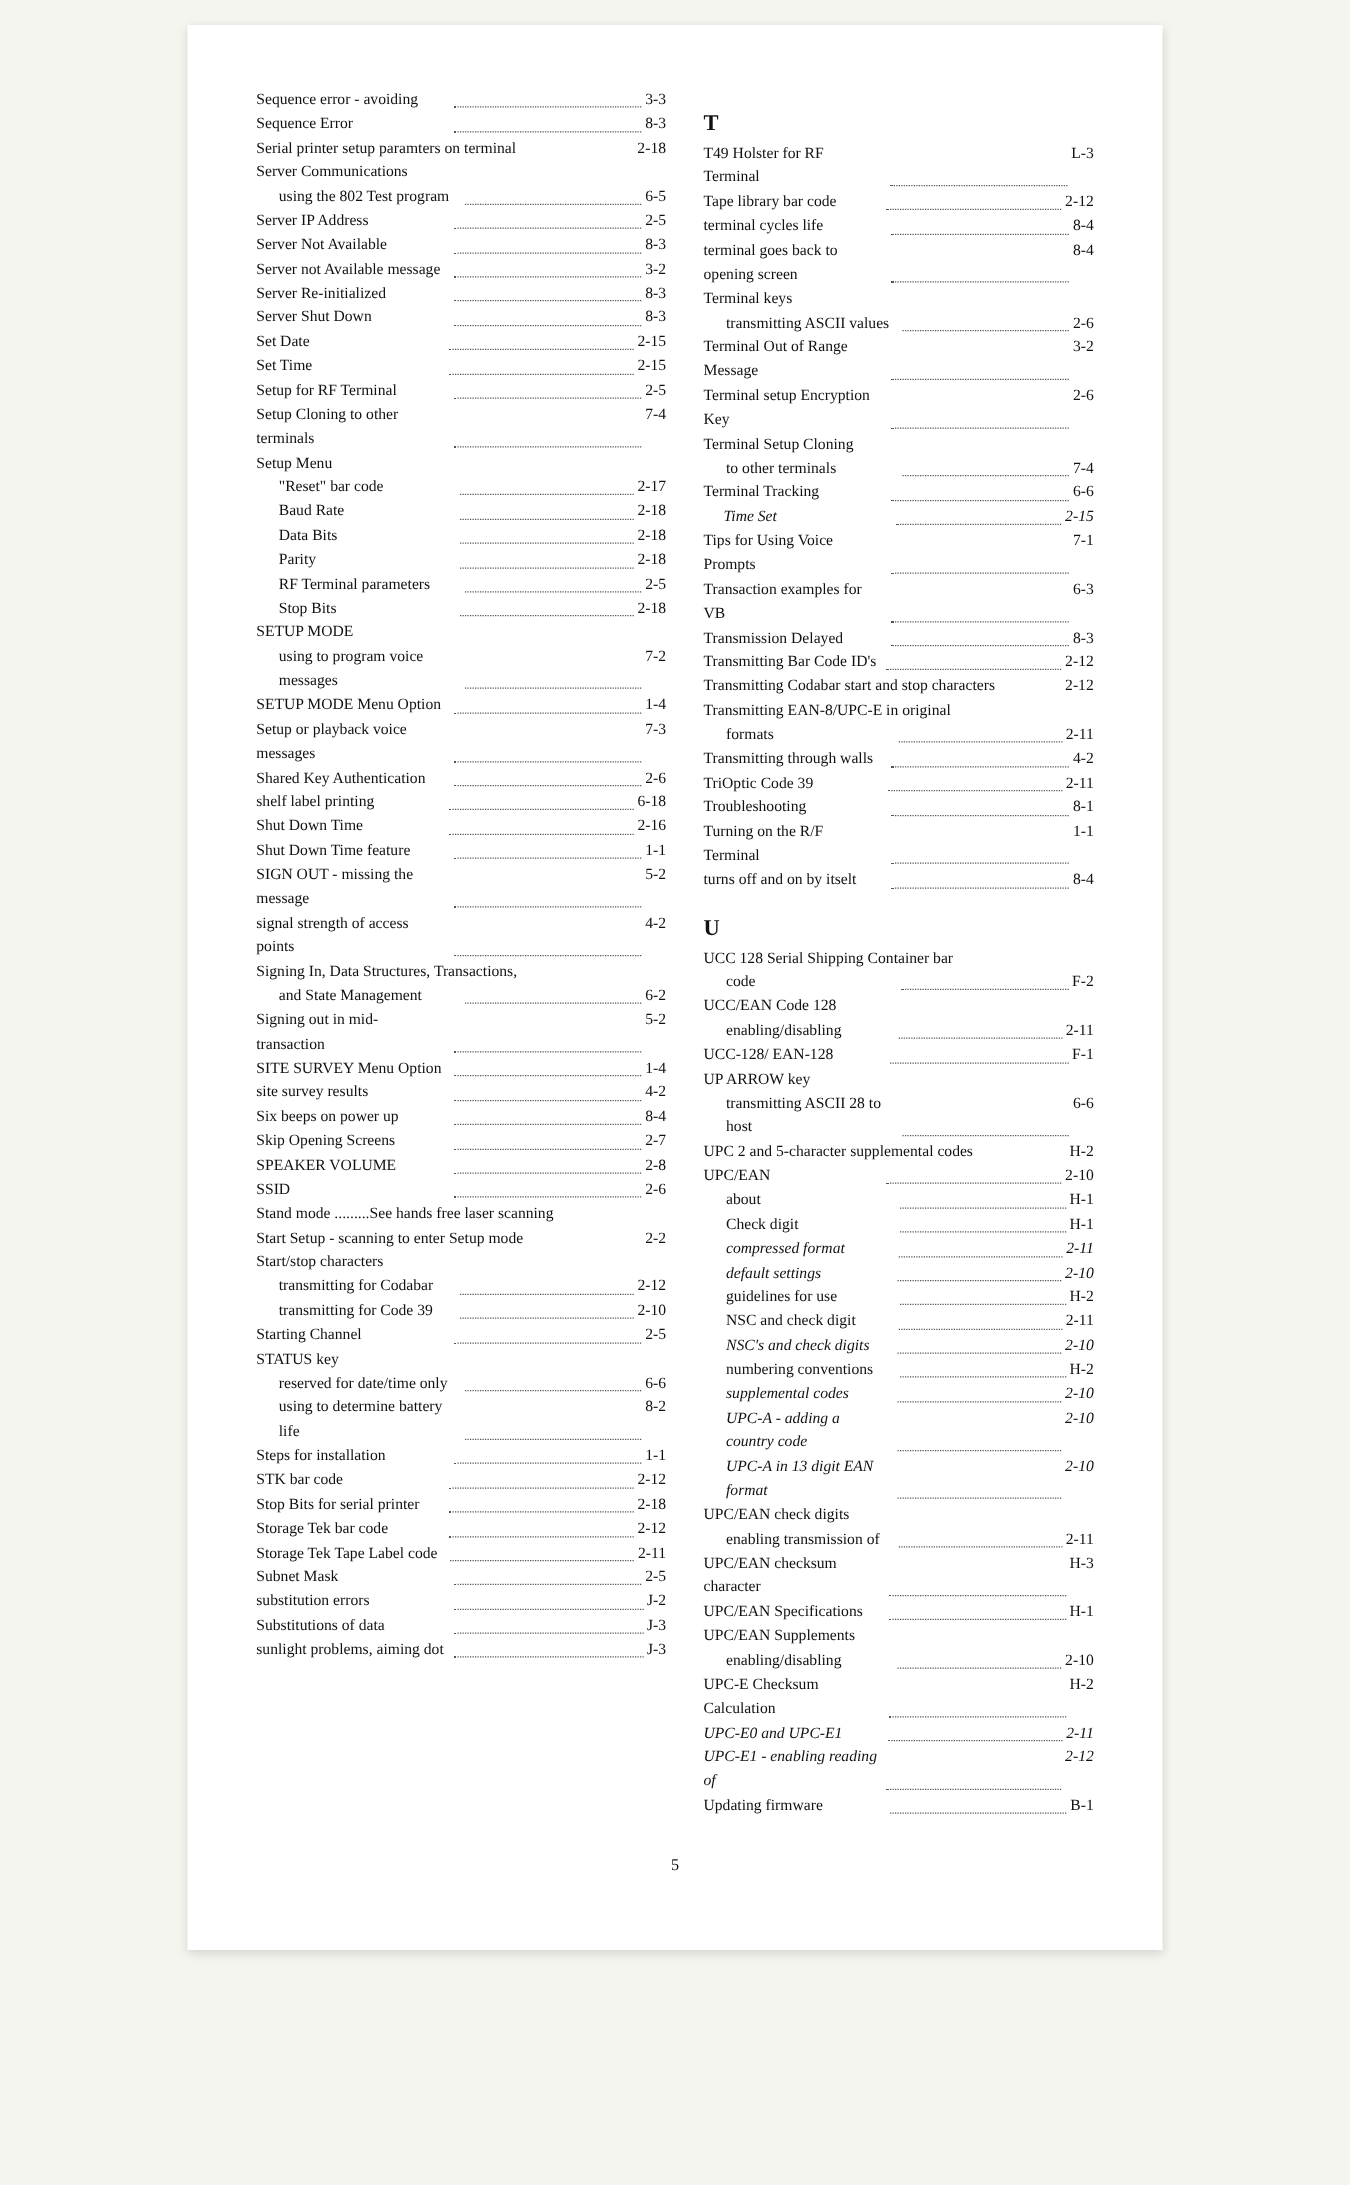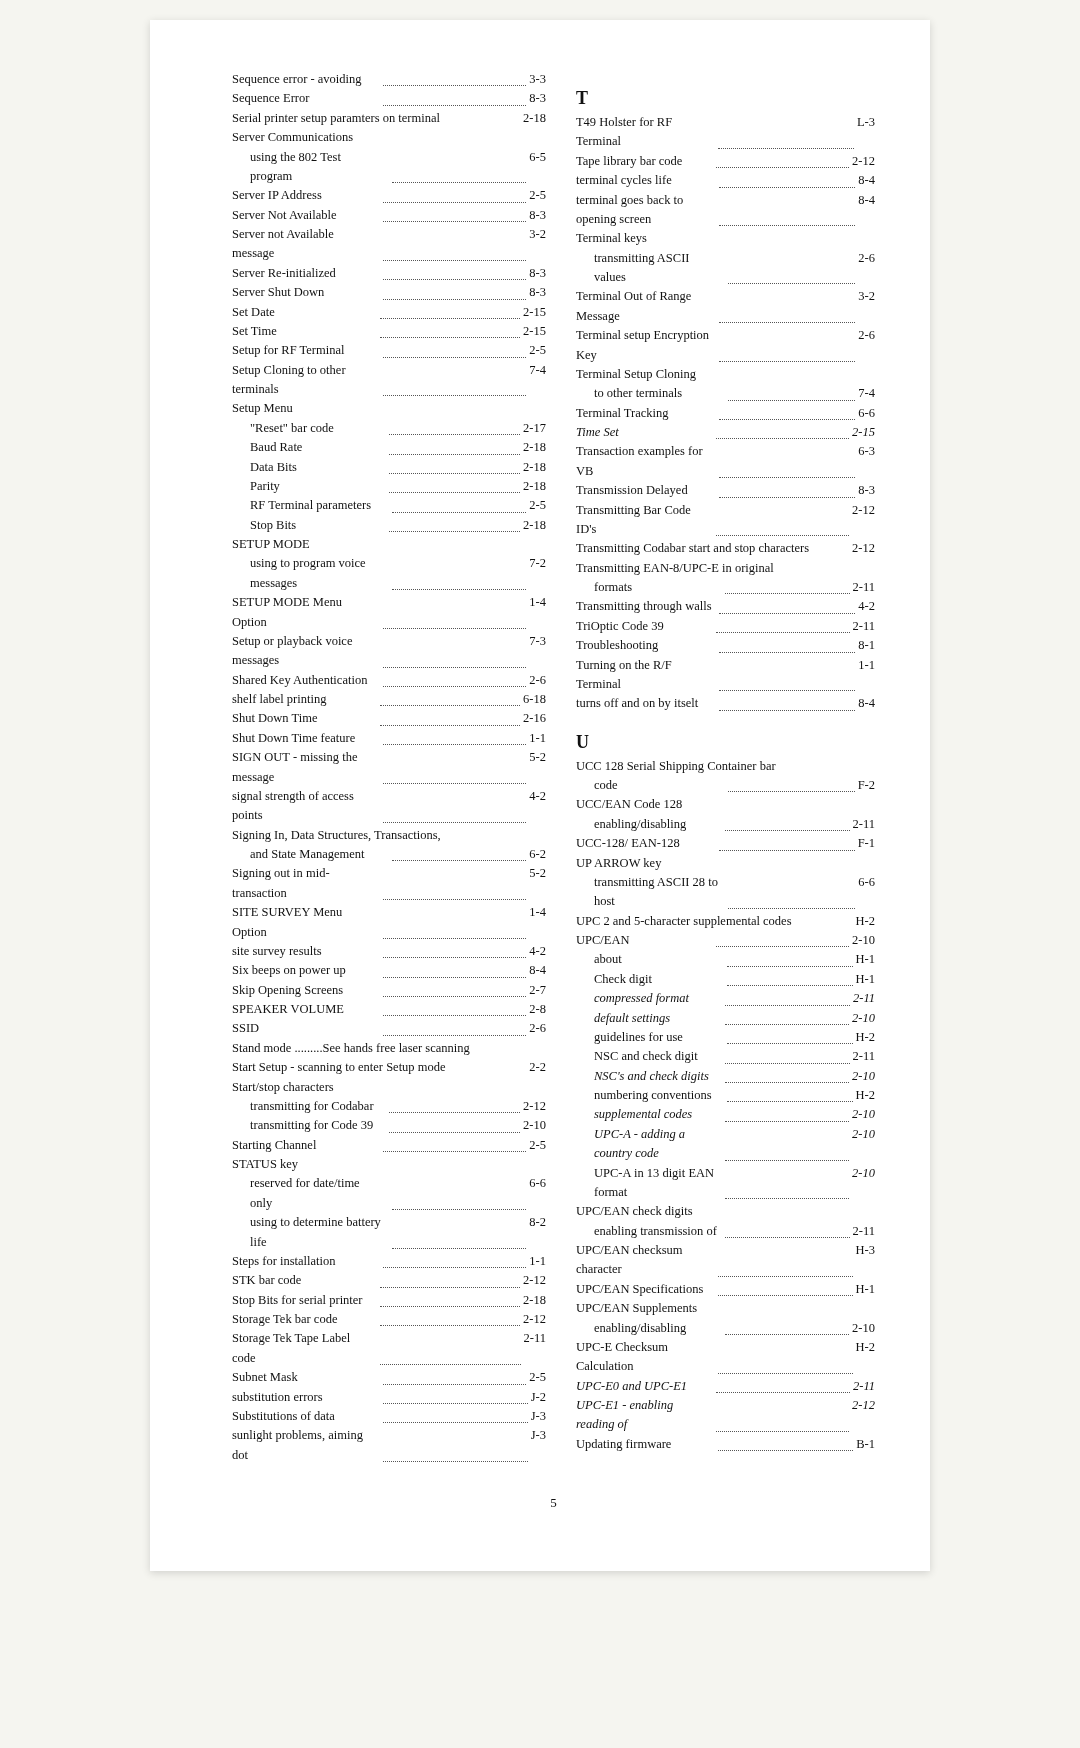--- a/index.html
+++ b/index.html
@@ -11,21 +11,21 @@
       display: flex;
       justify-content: center;
       align-items: flex-start;
       min-height: 100vh;
       padding: 20px;
     }
     .page {
       background: #fff;
       width: 780px;
       min-height: 1100px;
-      padding: 50px 55px 60px 82px;
+      padding: 50px 55px 60px 55px;
       box-shadow: 0 2px 8px rgba(0,0,0,0.15);
     }
     .columns {
       display: flex;
       gap: 30px;
     }
     .col-left {
       flex: 1.05;
     }
     .col-right {
@@ -396,23 +396,28 @@
           <span class="entry-text">to other terminals</span>
           <span class="dots"></span>
           <span class="entry-page">7-4</span>
         </div>
         <div class="entry">
           <span class="entry-text">Terminal Tracking</span>
           <span class="dots"></span>
           <span class="entry-page">6-6</span>
         </div>
         <div class="entry">
-          <span class="entry-text" style="font-style: italic;">Time Set</span>
+          <span class="entry-text" style="font-style: italic; margin-left: 16px;">Time Set</span>
           <span class="dots"></span>
           <span class="entry-page" style="font-style: italic;">2-15</span>
+        </div>
+        <div class="entry">
+          <span class="entry-text">Tips for Using Voice Prompts</span>
+          <span class="dots"></span>
+          <span class="entry-page">7-1</span>
         </div>
         <div class="entry">
           <span class="entry-text">Transaction examples for VB</span>
           <span class="dots"></span>
           <span class="entry-page">6-3</span>
         </div>
         <div class="entry">
           <span class="entry-text">Transmission Delayed</span>
           <span class="dots"></span>
           <span class="entry-page">8-3</span>
@@ -542,21 +547,21 @@
           <span class="entry-text" style="font-style: italic;">supplemental codes</span>
           <span class="dots"></span>
           <span class="entry-page" style="font-style: italic;">2-10</span>
         </div>
         <div class="entry entry-indent">
           <span class="entry-text" style="font-style: italic;">UPC-A - adding a country code</span>
           <span class="dots"></span>
           <span class="entry-page" style="font-style: italic;">2-10</span>
         </div>
         <div class="entry entry-indent">
-          <span class="entry-text" style="">UPC-A in 13 digit EAN format</span>
+          <span class="entry-text" style="font-style: italic;">UPC-A in 13 digit EAN format</span>
           <span class="dots"></span>
           <span class="entry-page" style="font-style: italic;">2-10</span>
         </div>
         <div class="entry">
           <span class="entry-text">UPC/EAN check digits</span>
         </div>
         <div class="entry entry-indent">
           <span class="entry-text">enabling transmission of</span>
           <span class="dots"></span>
           <span class="entry-page">2-11</span>

